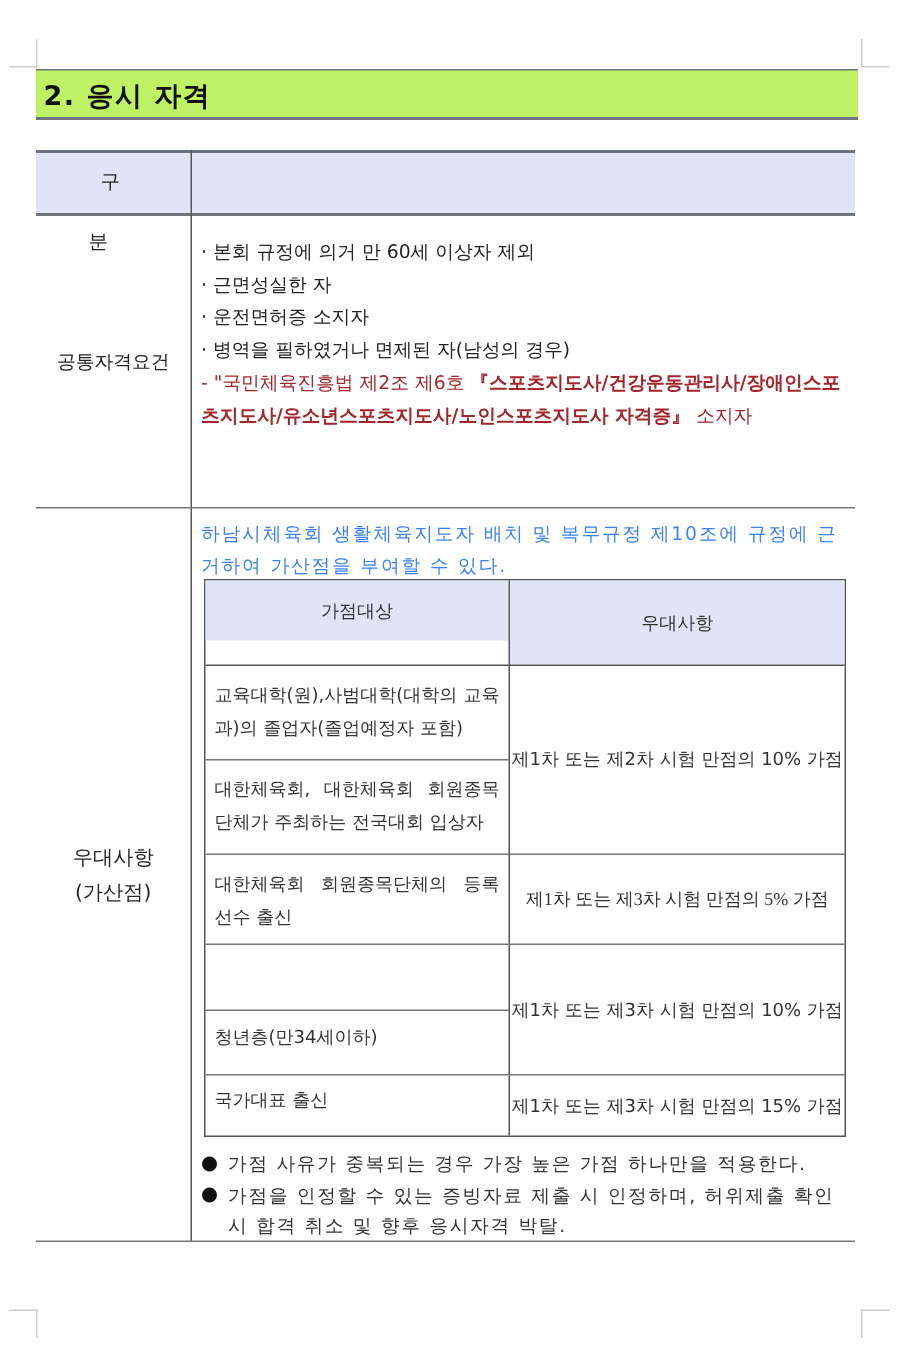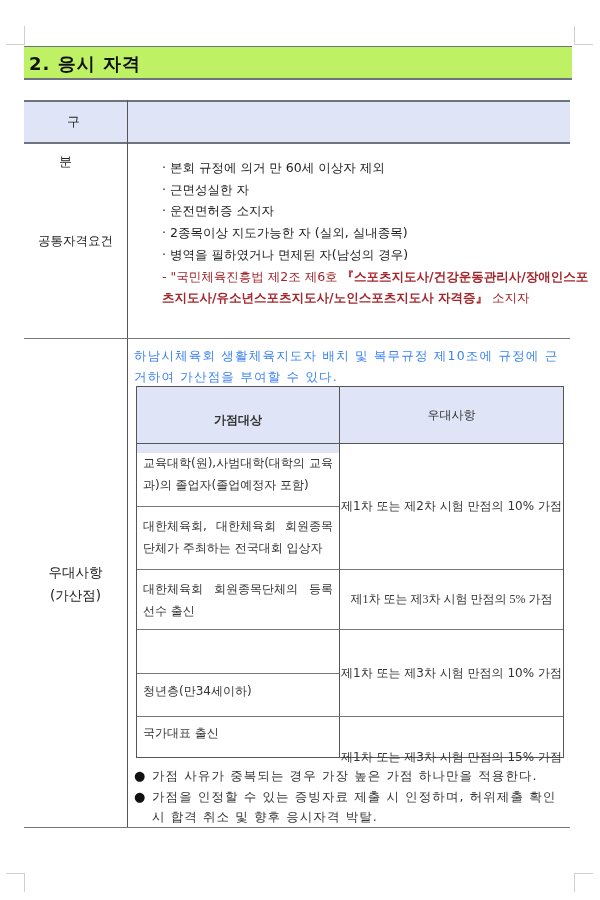--- a/index.html
+++ b/index.html
@@ -20,21 +20,21 @@
   .outer { position: absolute; left: 24px; top: 100px; width: 546px; }
   .hdr-row { position: absolute; left: 0; top: 0; width: 546px; height: 44px; background: #dfe5f7;
              border-top: 2px solid #6e7380; border-bottom: 2px solid #6e7380; box-sizing: border-box; }
   .hdr-label { position: absolute; left: 0; top: 0; width: 103px; height: 48px; line-height: 40px;
                text-align: center; font-size: 13px; letter-spacing: 20px; text-indent: 16px; }
   .col-div { position: absolute; left: 103px; width: 1px; background: #555; }
 
   .row1 { position: absolute; left: 0; top: 44px; width: 546px; height: 195px; border-bottom: 1px solid #777; box-sizing: border-box; }
   .row1-label { position: absolute; left: 0; top: 0; width: 103px; height: 195px; display: flex;
                 align-items: center; justify-content: center; font-size: 12.5px; }
-  .row1-body { position: absolute; left: 110px; top: 13px; width: 432px; font-size: 12.5px; line-height: 21.7px; margin-left: 28px; }
+  .row1-body { position: absolute; left: 110px; top: 13px; width: 432px; font-size: 12.5px; line-height: 21.7px; }
   .row1-body .li { white-space: nowrap; }
   .red { color: #a3262c; }
   .red b { font-weight: bold; }
 
   .row2 { position: absolute; left: 0; top: 239px; width: 546px; height: 489px; border-bottom: 1px solid #777; box-sizing: border-box; }
   .row2-label { position: absolute; left: 0; top: 0; width: 103px; height: 489px; display: flex; flex-direction: column;
                 align-items: center; justify-content: center; font-size: 13.5px; line-height: 23px; padding-top: 0; }
   .intro { position: absolute; left: 110px; top: 6px; width: 436px; font-size: 12.5px; line-height: 21px; letter-spacing: 1.2px; color: #3b82f6; }
 
   .inner { position: absolute; left: 112px; top: 47px; width: 428px; border: 1px solid #555; box-sizing: border-box; }
@@ -66,50 +66,49 @@
     <div class="hdr-label">구 분</div>
   </div>
   <div class="col-div" style="top:0;height:728px;"></div>
 
   <div class="row1">
     <div class="row1-label">공통자격요건</div>
     <div class="row1-body">
       <div class="li">· 본회 규정에 의거 만 60세 이상자 제외</div>
       <div class="li">· 근면성실한 자</div>
       <div class="li">· 운전면허증 소지자</div>
-      <div class="li">· 2종목이상 지도가능한 자 (실외, 실내종목)</div>
       <div class="li">· 병역을 필하였거나 면제된 자(남성의 경우)</div>
       <div class="red">
         <span>- "국민체육진흥법 제2조 제6호 </span><b>『스포츠지도사/건강운동관리사/장애인스포츠지도사/유소년스포츠지도사/노인스포츠지도사 자격증』</b><span> 소지자</span>
       </div>
     </div>
   </div>
 
   <div class="row2">
     <div class="row2-label">
       <div>우대사항</div>
       <div>(가산점)</div>
     </div>
     <div class="intro">하남시체육회 생활체육지도자 배치 및 복무규정 제10조에 규정에 근거하여 가산점을 부여할 수 있다.</div>
 
     <div class="inner" style="height:372px;">
 
-      <div class="cell ihdr" style="left:0;top:0;width:202px;height:66px;font-weight:bold;">가점대상</div>
+      <div class="cell ihdr" style="left:0;top:0;width:202px;height:40px;">가점대상</div>
       <div class="cell ihdr" style="left:203px;top:0;width:223px;height:56px;">우대사항</div>
 
       <div class="cell lcell" style="left:0;top:57px;width:202px;height:62px;">교육대학(원),사범대학(대학의 교육과)의 졸업자(졸업예정자 포함)</div>
       <div class="cell lcell" style="left:0;top:120px;width:202px;height:62px;">대한체육회, 대한체육회 회원종목단체가 주최하는 전국대회 입상자</div>
       <div class="cell lcell" style="left:0;top:183px;width:202px;height:59px;">대한체육회 회원종목단체의 등록 선수 출신</div>
       <div class="cell lcell" style="left:0;top:287px;width:202px;height:42px;padding-top:6px;">청년층(만34세이하)</div>
       <div class="cell lcell" style="left:0;top:330px;width:202px;height:40px;padding-top:5px;">국가대표 출신</div>
 
       <div class="cell rcell" style="left:203px;top:57px;width:223px;height:125px;">제1차 또는 제2차 시험 만점의 10% 가점</div>
       <div class="cell rcell" style="left:203px;top:183px;width:223px;height:59px;font-family:Liberation Serif, serif;">제1차 또는 제3차 시험 만점의 5% 가점</div>
       <div class="cell rcell" style="left:203px;top:243px;width:223px;height:86px;">제1차 또는 제3차 시험 만점의 10% 가점</div>
-      <div class="cell rcell" style="left:203px;top:350px;width:223px;height:40px;">제1차 또는 제3차 시험 만점의 15% 가점</div>
+      <div class="cell rcell" style="left:203px;top:330px;width:223px;height:40px;">제1차 또는 제3차 시험 만점의 15% 가점</div>
 
       <div class="vline" style="left:202px;top:0;height:370px;"></div>
       <div class="hline" style="left:0;top:56px;width:426px;background:#555;"></div>
       <div class="hline" style="left:0;top:119px;width:202px;"></div>
       <div class="hline" style="left:0;top:182px;width:426px;"></div>
       <div class="hline" style="left:0;top:242px;width:426px;"></div>
       <div class="hline" style="left:0;top:286px;width:202px;"></div>
       <div class="hline" style="left:0;top:329px;width:426px;"></div>
     </div>
 

